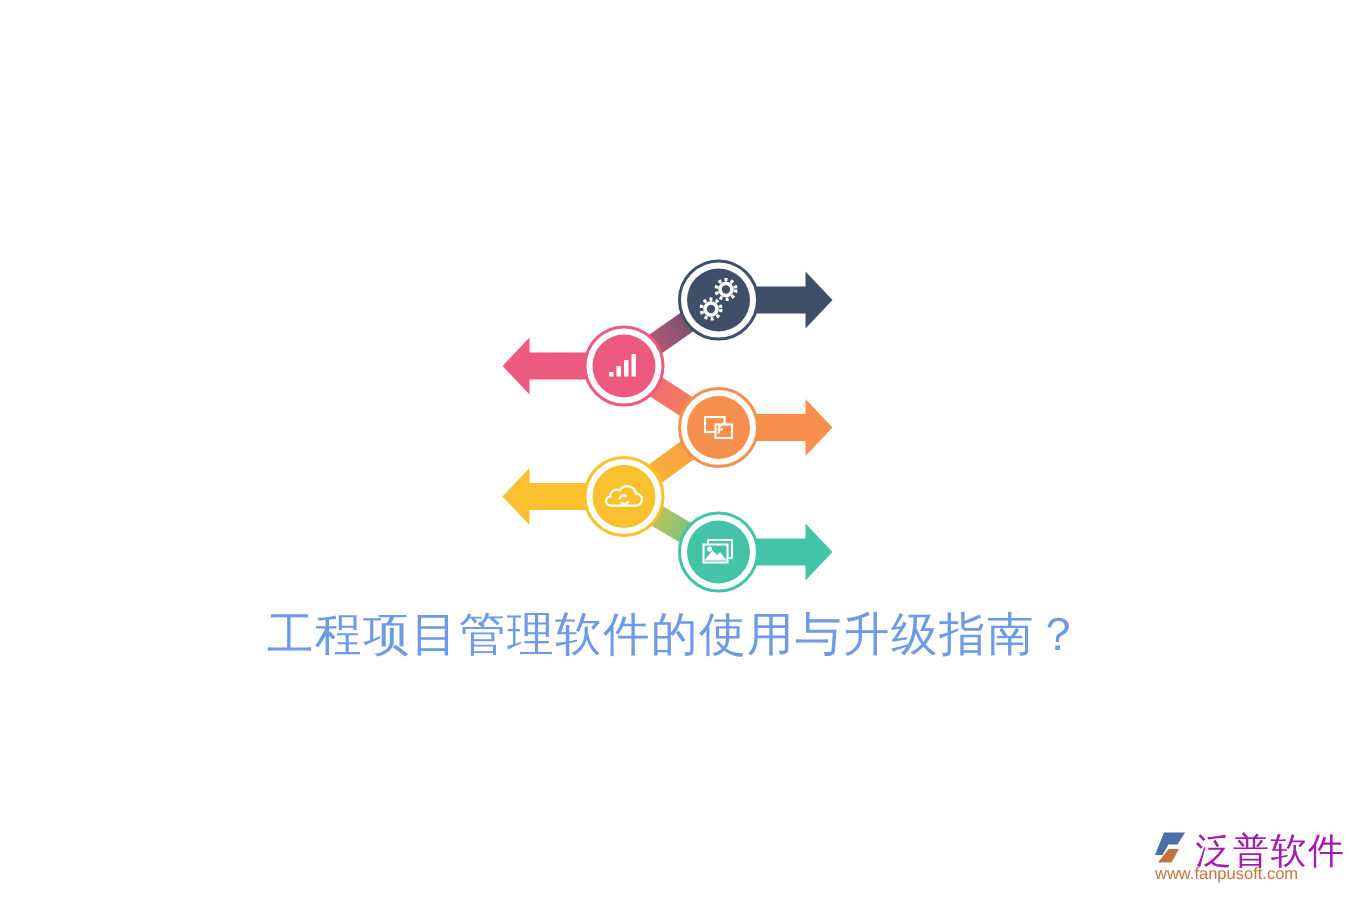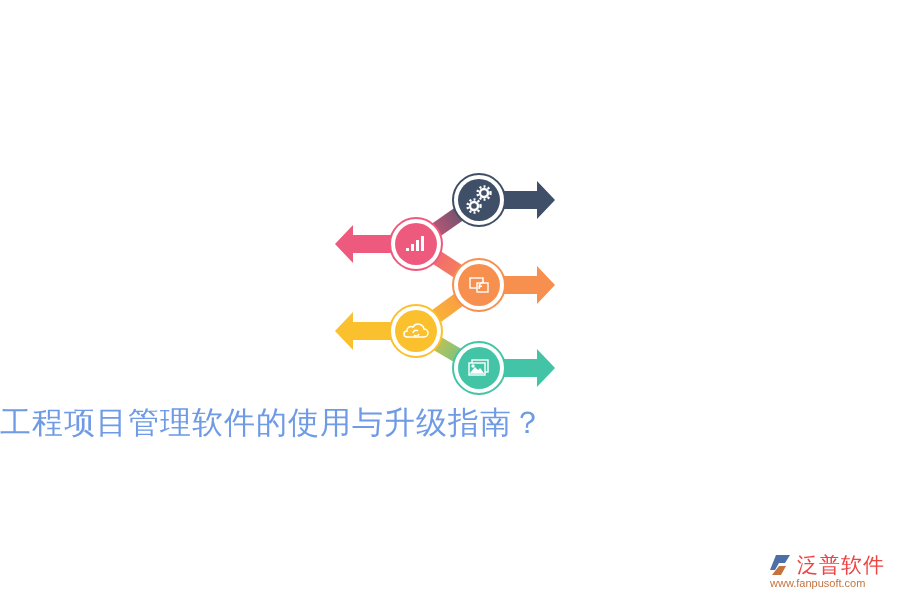--- a/index.html
+++ b/index.html
@@ -1,21 +1,21 @@
 <!DOCTYPE html>
 <html><head>
 <meta charset="utf-8">
 <style>
   html,body{margin:0;padding:0;background:#ffffff;}
   body{width:900px;height:600px;position:relative;overflow:hidden;font-family:"DejaVu Sans",sans-serif;}
   #infographic{position:absolute;left:0;top:0;width:900px;height:600px;}
-  .title{position:absolute;left:0;top:402px;width:900px;text-align:left;font-family:"DejaVu Serif",serif;font-size:31px;color:#6f9be6;letter-spacing:1px;}
+  .title{position:absolute;left:0;top:402px;width:900px;text-align:center;font-family:"DejaVu Serif",serif;font-size:31px;color:#6f9be6;letter-spacing:1px;}
   .logo{position:absolute;left:770px;top:551px;width:125px;height:40px;}
   .logo-mark{position:absolute;left:0;top:3px;width:26px;height:22px;}
-  .logo-name{position:absolute;left:27px;top:0;font-size:21px;color:#ef4444;font-family:Liberation Sans, sans-serif;letter-spacing:1px;white-space:nowrap;}
+  .logo-name{position:absolute;left:27px;top:0;font-size:24px;color:#a21caf;font-family:Liberation Sans, sans-serif;letter-spacing:1px;white-space:nowrap;}
   .logo-url{position:absolute;left:0;top:26px;font-size:11px;color:#c4733e;font-family:Liberation Sans, sans-serif;white-space:nowrap;}
 </style>
 </head>
 <body>
 
 <svg id="infographic" viewBox="0 0 900 600" xmlns="http://www.w3.org/2000/svg">
   <defs>
     <linearGradient id="g12" x1="479" y1="200" x2="416" y2="244" gradientUnits="userSpaceOnUse">
       <stop offset="0" stop-color="#3f4f67"></stop>
         <stop offset="1" stop-color="#ee5a7e"></stop>

